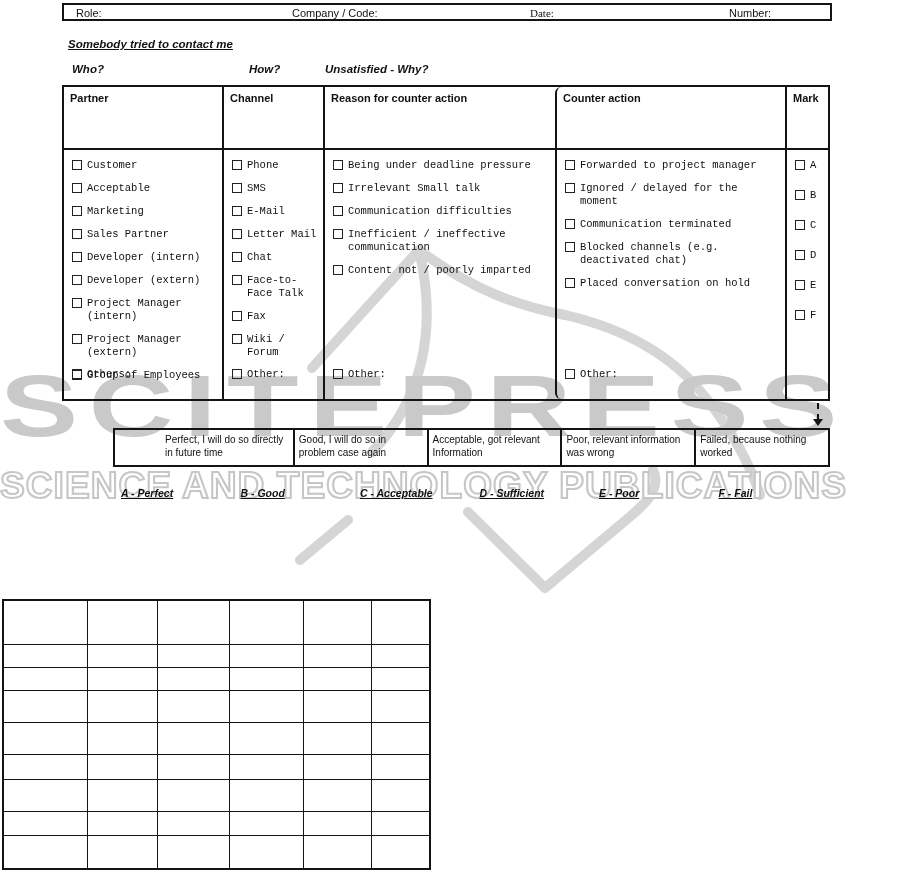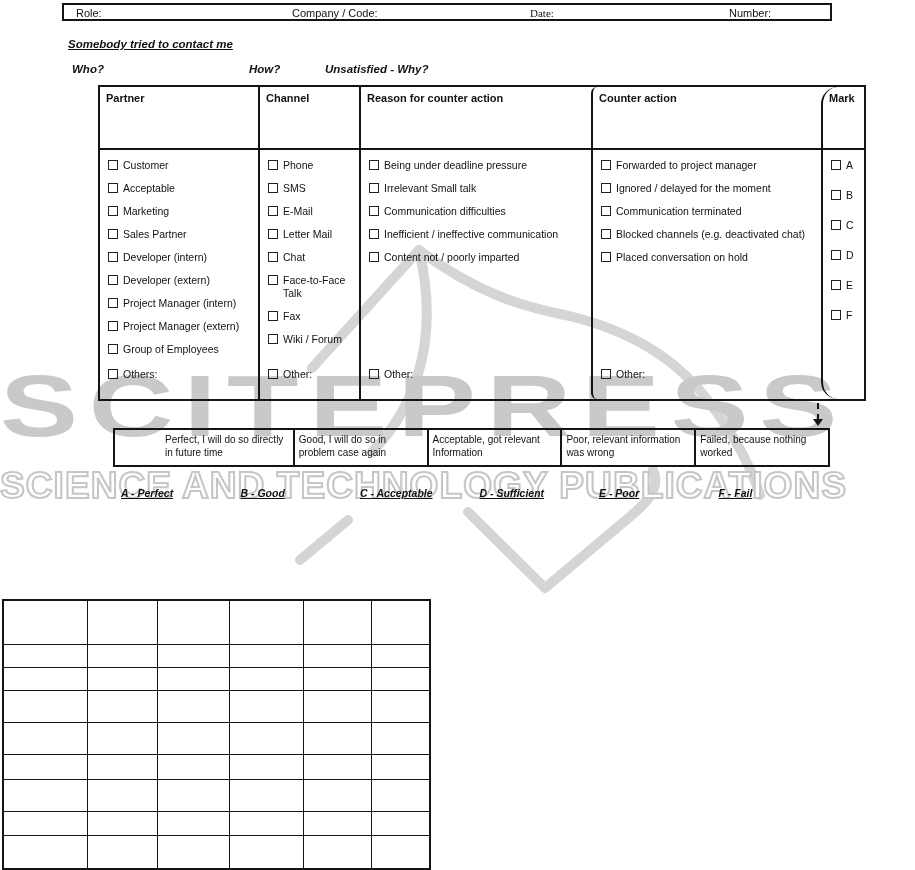--- a/index.html
+++ b/index.html
@@ -38,31 +38,31 @@
   .section-heading{
     position:absolute;left:68px;top:38px;
     font-size:11.5px;font-weight:bold;font-style:italic;text-decoration:underline;
   }
   .q-label{position:absolute;top:63px;font-size:11.5px;font-weight:bold;font-style:italic;}
   .q-0{left:72px;} .q-1{left:249px;} .q-2{left:325px;}
 
   
   .main-table{
     position:absolute;left:62px;top:85px;width:768px;height:316px;
-    border:2px solid #141414;box-sizing:border-box;display:flex;background:transparent;margin-left:36px;
+    border:2px solid #141414;box-sizing:border-box;display:flex;background:transparent;
   }
   .mt-col{display:flex;flex-direction:column;box-sizing:border-box;}
   .mt-col + .mt-col{border-left:2px solid #141414;}
   .col-partner{width:158px;} .col-channel{width:101px;}
-  .col-reason{width:232px;}  .col-counter{width:230px;border-radius:6px;} .col-mark{width:41px;flex:1;border-radius:17px;}
+  .col-reason{width:232px;}  .col-counter{width:230px;border-radius:6px;} .col-mark{width:41px;flex:1;}
   .col-header{
     height:63px;border-bottom:2px solid #141414;box-sizing:border-box;
     padding:5px 6px;font-size:11px;font-weight:bold;line-height:13px;
   }
-  .col-items{position:relative;flex:1;padding:9px 4px 0 8px;box-sizing:border-box;}
+  .col-items{position:relative;flex:1;padding:9px 4px 0 8px;box-sizing:border-box;font-family:Liberation Mono, monospace;}
   .check-item{display:flex;align-items:flex-start;margin-bottom:10px;font-size:10.5px;line-height:13px;}
   .mark-item{margin-bottom:17px;}
   .cbox{
     width:8px;height:8px;border:1.3px solid #222;box-sizing:content-box;
     margin:1px 5px 0 0;flex-shrink:0;background:transparent;
   }
   .other-row{position:absolute;left:8px;bottom:18px;margin-bottom:0;}
 
   
   .arrow-line{position:absolute;left:817px;top:403px;height:17px;border-left:2px dashed #141414;}

